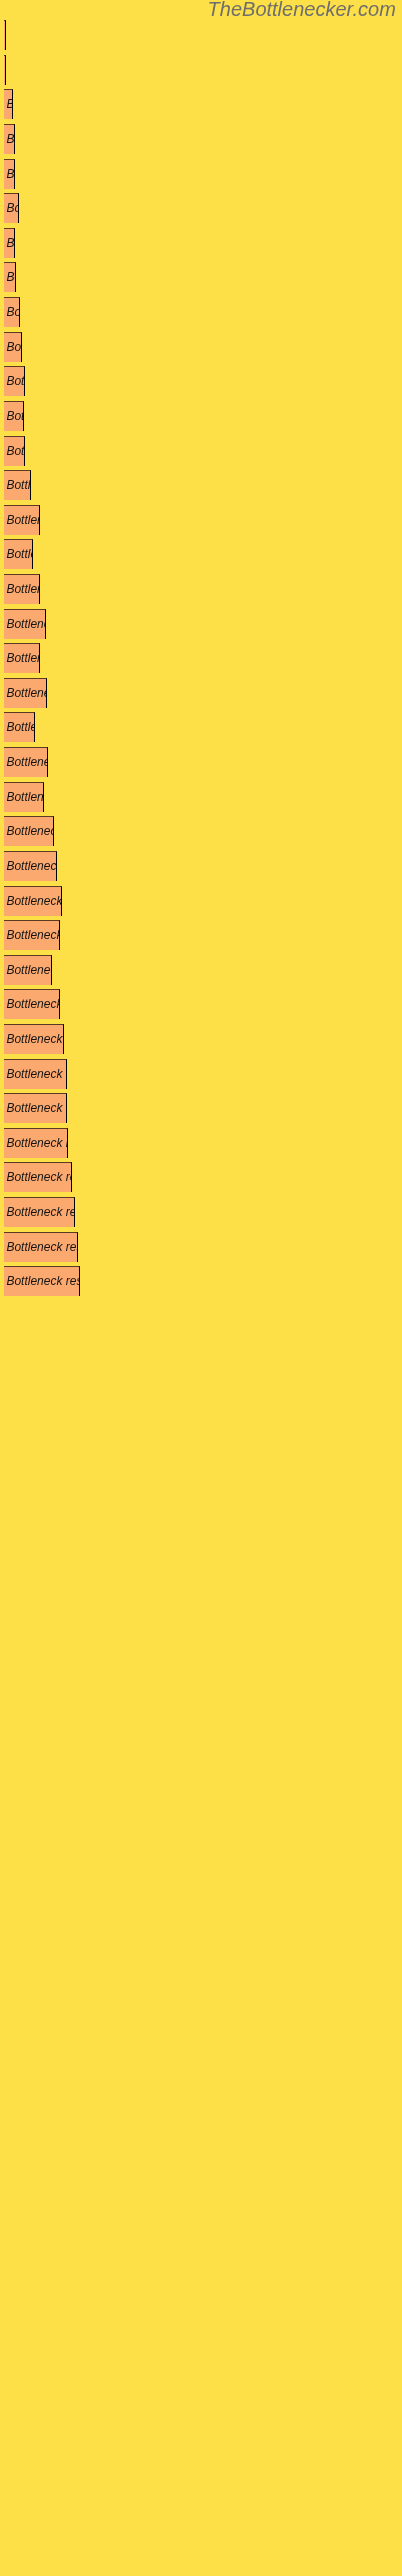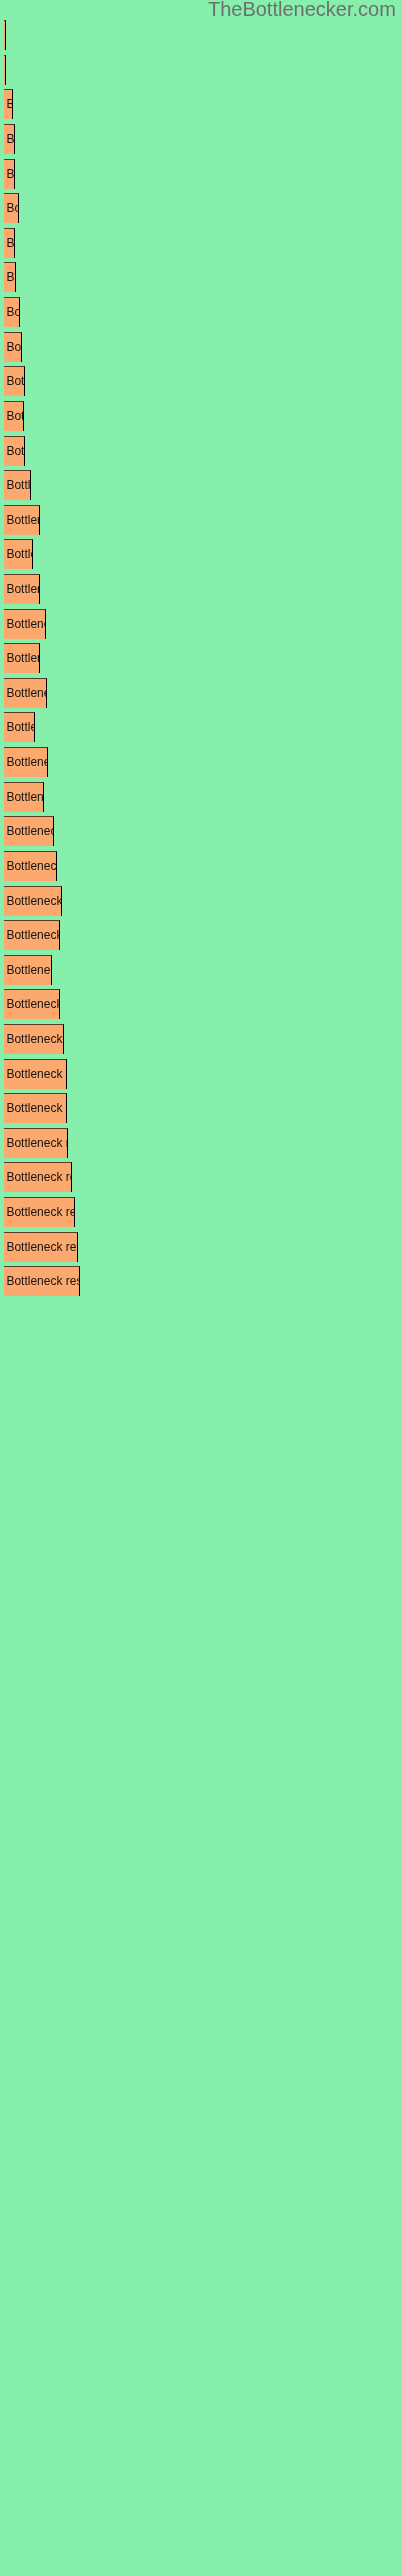--- a/index.html
+++ b/index.html
@@ -14,21 +14,22 @@
     overflow: hidden;
     font-family: "Liberation Sans", sans-serif;
     -webkit-font-smoothing: antialiased;
   }
   #chart-root {
     position: absolute;
     left: 0;
     top: 0;
     width: 403px;
     height: 2576px;
-    background: #86efac;
+    background: #fde047;
+    font-style: italic;
   }
   #watermark {
     position: absolute;
     right: 7.2px;
     top: -1.6px;
     font-size: 20px;
     line-height: 22.5px;
     color: #6e6e6e;
     letter-spacing: 0px;
     white-space: nowrap;

